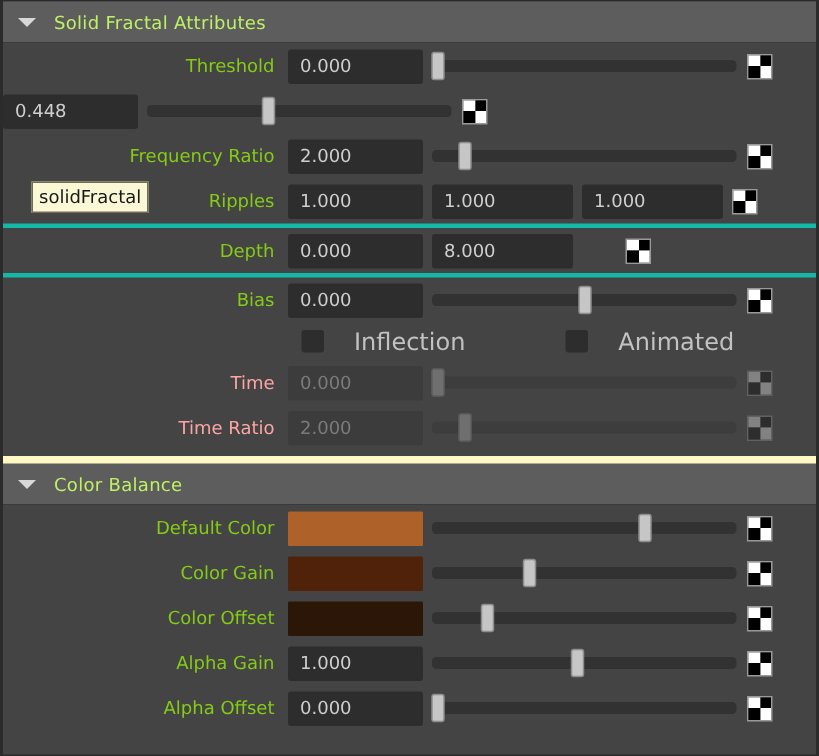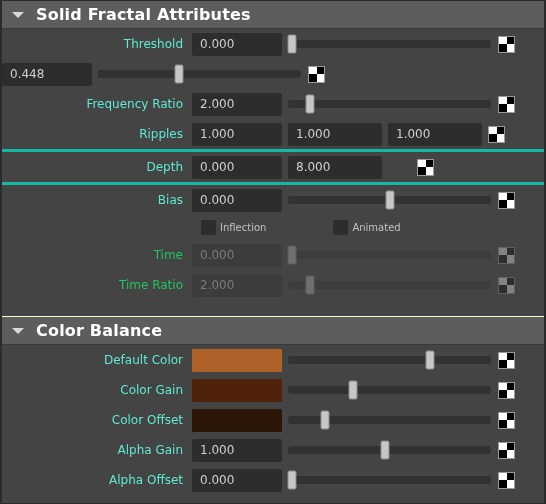--- a/index.html
+++ b/index.html
@@ -30,40 +30,40 @@
     display:flex;align-items:center;
     cursor:pointer;
   }
   .sec-header .tri{
     width:0;height:0;margin-left:10px;margin-right:12px;
     border-left:6px solid transparent;
     border-right:6px solid transparent;
     border-top:6px solid #d8d8d8;
   }
   .sec-header .sec-title{
-    font-weight:bold;font-size:16px;color:#ffffff;
+    font-weight:normal;font-size:12px;color:#bef264;
     letter-spacing:.2px;
   }
 
   
   .row{
     position:relative;
     height:30px;
     display:flex;align-items:center;
   }
   .row.sep-bottom{border-bottom:3px solid #14b8a6;}
 
   .lbl{
     width:190px;min-width:190px;
     text-align:right;padding-right:9px;
     box-sizing:border-box;
-    color:#5eead4;font-size:12px;
+    color:#84cc16;font-size:12px;
     white-space:nowrap;
   }
-  .row.disabled .lbl{color:#22c55e;}
+  .row.disabled .lbl{color:#fca5a5;}
 
   .field{
     height:23px;
     background:#2d2d2d;
     border:1px solid #2d2d2d;
     border-radius:2px;
     box-sizing:border-box;
     display:flex;align-items:center;
     padding-left:7px;
     color:#cfcfcf;font-size:12px;
@@ -121,21 +121,21 @@
   .mapbtn i:nth-child(4){background:#ffffff;}
   .row.disabled .mapbtn{opacity:.33;}
 
   
   .cbrow{height:25px;display:flex;align-items:center;}
   .cbox{
     width:15px;height:15px;background:#2d2d2d;
     border:1px solid #2d2d2d;border-radius:2px;
     box-sizing:border-box;cursor:pointer;flex:0 0 auto;
   }
-  .cbtext{margin-left:4px;color:#c2c2c2;font-size:10px;text-align:center;}
+  .cbtext{margin-left:20px;color:#c2c2c2;font-size:16px;text-align:center;}
   .cb-pad{width:199px;min-width:199px;}
 
   
   .tooltip{
     position:absolute;
     left:19px;top:120px;
     background:#fbf8d6;
     color:#181818;
     border:1px solid #6e6e57;
     font-size:12px;
@@ -273,21 +273,21 @@
       <div class="thumb" style="left: 11%;"></div>
     </div>
     <div class="mapbtn">
         <i></i>
         <i></i>
         <i></i>
         <i></i>
       </div>
   </div>
 
-  <div class="sec-header" style="margin-top:16px;border-top:1px solid #fef9c3;">
+  <div class="sec-header" style="margin-top:4px;border-top:5px solid #fef9c3;">
     <span class="tri"></span>
     <span class="sec-title">Color Balance</span>
   </div>
 
   <div class="row">
     <div class="lbl">Default Color</div>
     <div class="swatch" style="background: rgb(174, 97, 41);"></div>
     <div class="slider">
       <div class="track"></div>
       <div class="thumb" style="left: 70%;"></div>
@@ -353,14 +353,15 @@
       <div class="thumb" style="left: 2%;"></div>
     </div>
     <div class="mapbtn">
         <i></i>
         <i></i>
         <i></i>
         <i></i>
       </div>
   </div>
 
+  <div class="tooltip">solidFractal</div>
 
 </div>
 
 </body></html>

